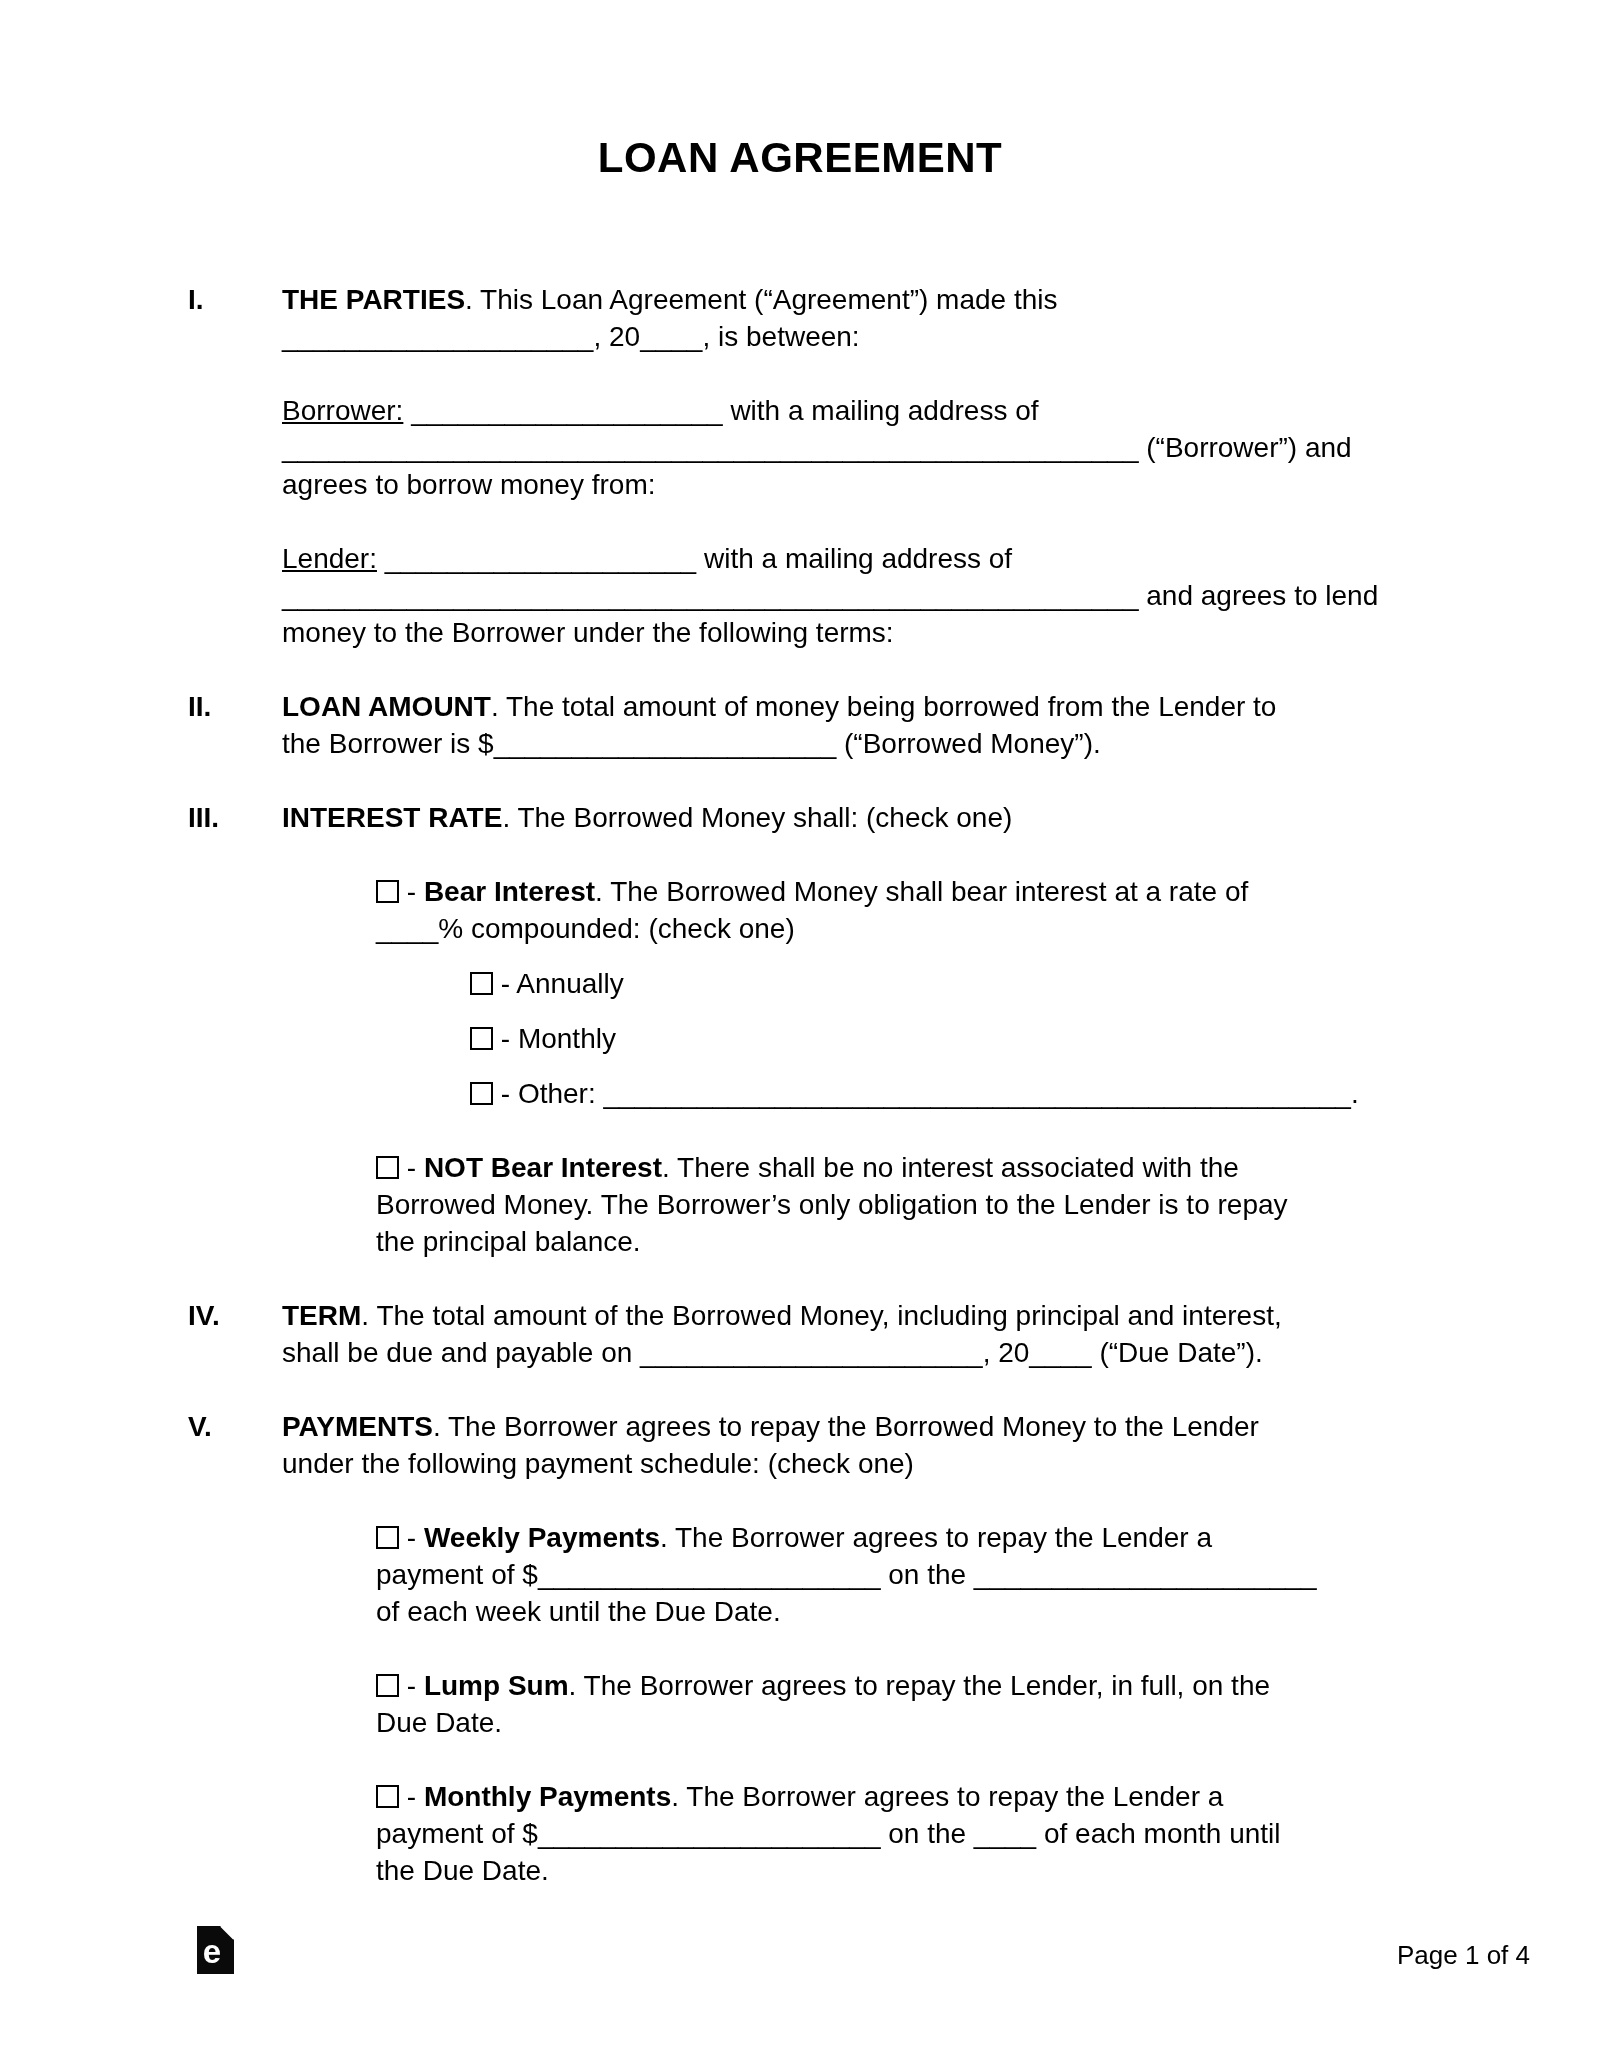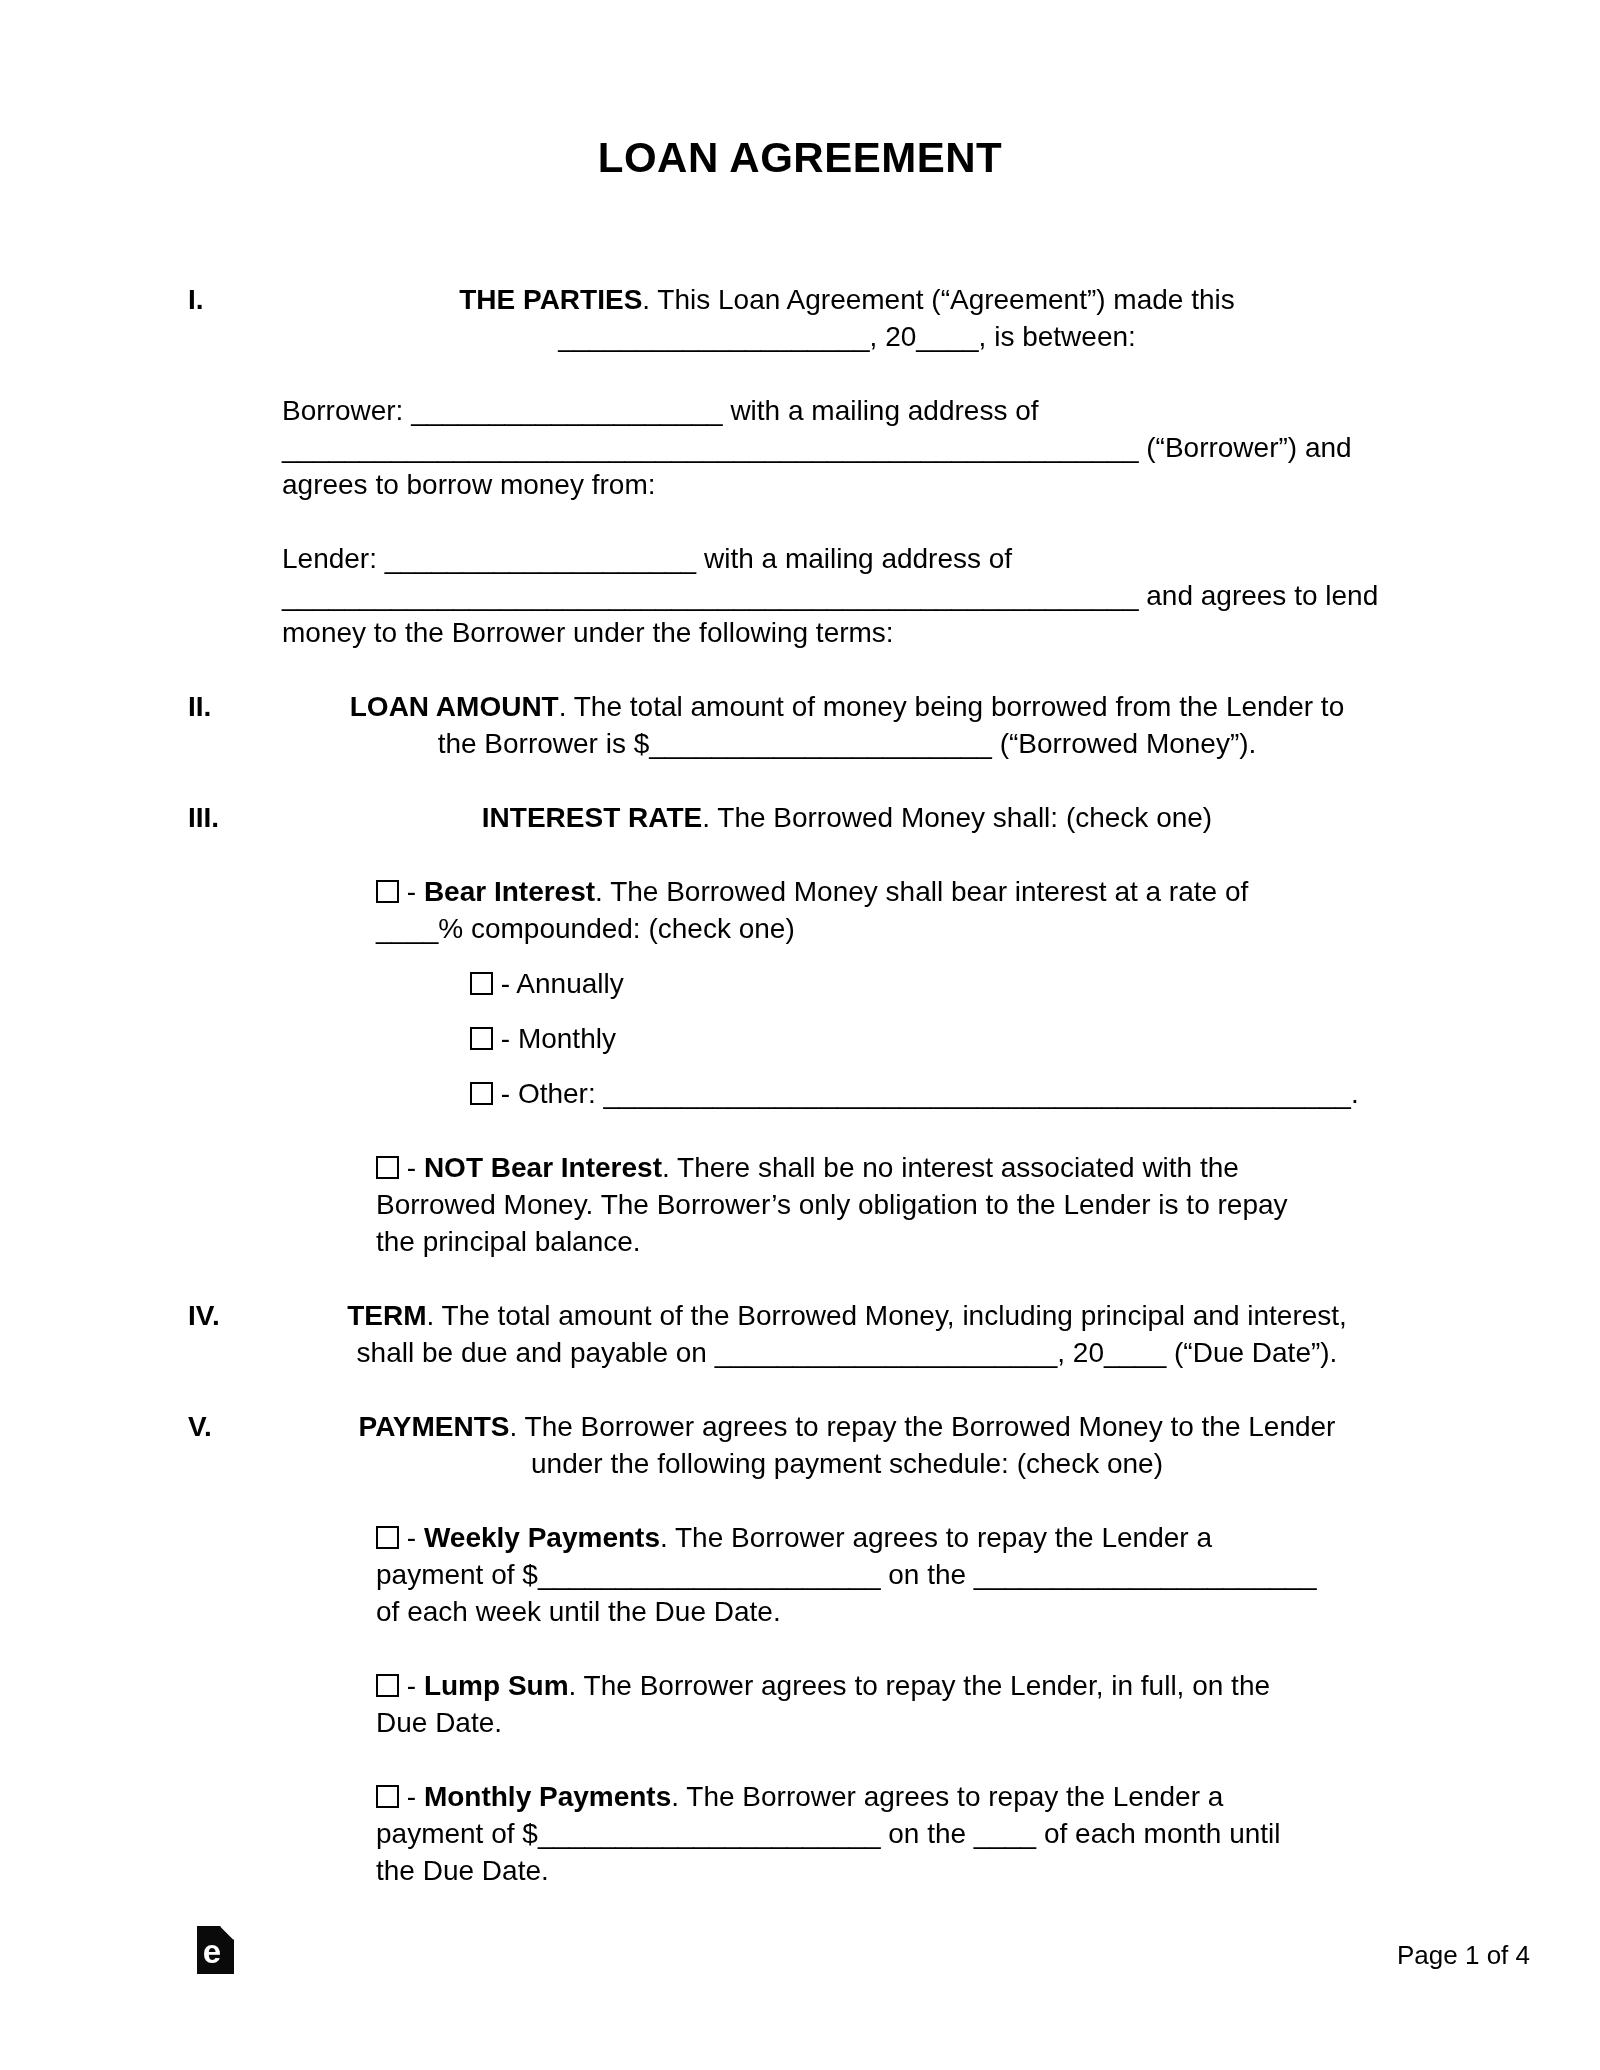--- a/index.html
+++ b/index.html
@@ -4,28 +4,28 @@
 <style>
   html,body{margin:0;padding:0;background:#ffffff;}
   .page{
     position:relative;width:1600px;height:2070px;background:#fff;color:#000;
     font-family:"Liberation Sans",sans-serif;font-size:28px;line-height:37px;
     box-sizing:border-box;padding:132px 188px 0 188px;overflow:hidden;
   }
   .title{font-size:42px;line-height:52px;font-weight:bold;text-align:center;margin:0 0 97px 0;letter-spacing:.5px;}
   .sec{display:flex;margin-top:37px;}
   .sec .num{flex:0 0 94px;font-weight:bold;}
-  .sec .content{flex:1 1 auto;white-space:pre;text-align:center;}
+  .sec .content{flex:1 1 auto;white-space:pre;}
   .para{white-space:pre;margin-top:37px;}
   .ind1{margin-left:94px;}
   .ind2{margin-left:188px;}
   .ind3{margin-left:282px;}
   .sub{margin-top:18px;}
   .hd{font-weight:bold;}
-  .ul-label{margin-top:48px;}
+  .ul-label{text-decoration:underline;margin-top:48px;}
   .cbx{display:inline-block;width:19px;height:19px;border:2px solid #000;vertical-align:-2px;background:#fff;}
   .footer-logo{position:absolute;left:197px;top:1926px;width:37px;height:48px;}
   .pagenum{position:absolute;left:1397px;top:1938px;font-size:26px;line-height:34px;}
 </style>
 </head>
 <body>
 
 <div class="page">
 
   <h1 class="title">LOAN AGREEMENT</h1>

